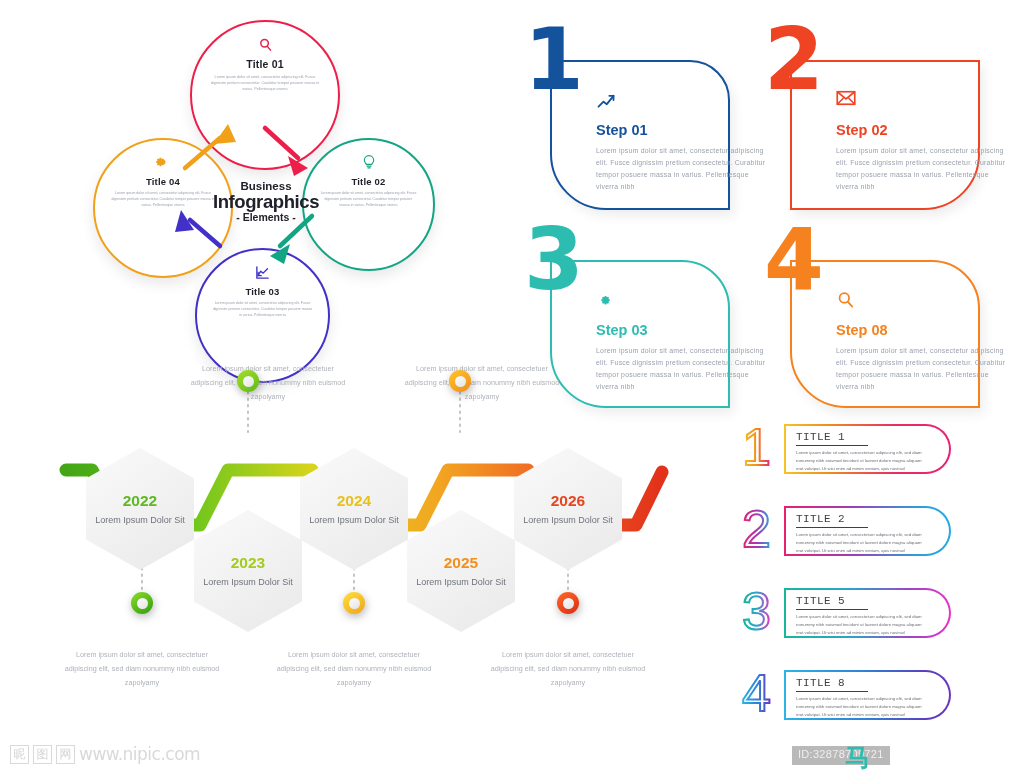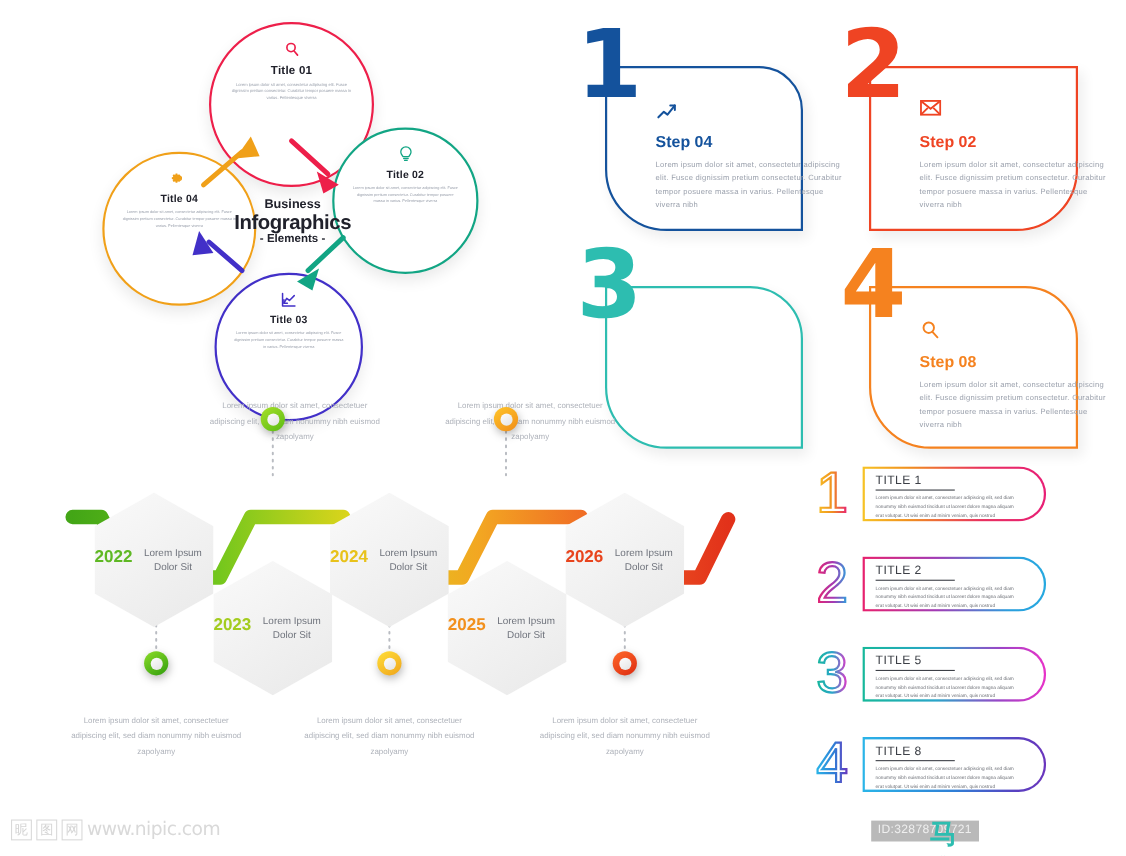--- a/index.html
+++ b/index.html
@@ -23,21 +23,21 @@
     border:2.5px solid currentColor;
   }
   .circ-body { position:absolute; inset:0; display:flex; flex-direction:column;
     align-items:center; justify-content:flex-start; }
   .circ-icon { margin-top:16px; height:20px; display:flex; align-items:center; }
   .circ-title { font-size:10.5px; font-weight:bold; color:#20212b; margin-top:4px; letter-spacing:.2px;}
   .circ-desc { font-size:3.7px; line-height:1.65; color:#9aa0ac; text-align:center;
     width:74%; margin-top:4px; }
 
   .c1 { left:100px; top:0px;   width:150px; height:150px; color:#ed1f4a; }
-  .c2 { left:212px; top:96px; width:133px; height:133px; color:#12a584; }
+  .c2 { left:212px; top:118px; width:133px; height:133px; color:#12a584; }
   .c3 { left:105px; top:228px; width:135px; height:135px; color:#4230c8; }
   .c4 { left:3px;   top:118px; width:140px; height:140px; color:#f0a019; }
 
   .c1 .circ-icon, .c2 .circ-icon, .c3 .circ-icon, .c4 .circ-icon { margin-top:14px; }
   .c2 .circ-title, .c3 .circ-title, .c4 .circ-title { font-size:9.5px; }
   .c2 .circ-desc, .c3 .circ-desc, .c4 .circ-desc { font-size:3.5px; }
 
   .center-text { position:absolute; left:96px; top:160px; width:160px; text-align:center; z-index:6;}
   .center-text .l1 { font-size:11.5px; font-weight:bold; color:#20212b; }
   .center-text .l2 { font-size:18.5px; font-weight:bold; color:#20212b; letter-spacing:-.4px; line-height:1.05;}
@@ -73,21 +73,21 @@
   #s2 .leafbox { border-radius: 0 0 56px 0; }
   #s3 .leafbox { border-radius: 0 48px 0 56px; }
   #s4 .leafbox { border-radius: 0 48px 0 56px; }
 
   
   #hexwrap { position:absolute; left:20px; top:350px; width:680px; height:380px; }
   .hex {
     position:absolute; width:108px; height:122px;
     background: linear-gradient(145deg,#fafafa,#e9e9e9);
     clip-path: polygon(50% 0%, 100% 25%, 100% 75%, 50% 100%, 0% 75%, 0% 25%);
-    display:flex; flex-direction:row; align-items:center; justify-content:center;
+    display:flex; flex-direction:column; align-items:center; justify-content:center;
     filter: drop-shadow(2px 4px 5px rgba(0,0,0,.16));
   }
   .hex .yr { font-size:15.5px; font-weight:600; margin-bottom:4px; }
   .hex .ht { font-size:9px; color:#6f737c; text-align:center; line-height:1.4; }
 
   .hx1 { left:66px;  top:98px;  }
   .hx2 { left:174px; top:160px; }
   .hx3 { left:280px; top:98px;  }
   .hx4 { left:387px; top:160px; }
   .hx5 { left:494px; top:98px;  }
@@ -108,21 +108,21 @@
   
   #titlelist { position:absolute; left:736px; top:424px; width:280px; height:310px; }
   .tlrow { position:absolute; width:215px; height:50px; }
   .tlrow .pill {
     position:absolute; left:48px; top:0; width:167px; height:50px;
     border-radius:0 25px 25px 0; border:2px solid transparent;
     background: linear-gradient(#fff,#fff) padding-box, var(--g) border-box;
   }
   .tlrow .numwrap { position:absolute; left:2px; top:-3px; z-index:5; }
   .tlrow .tl-title { position:absolute; left:60px; top:7px; font-size:11px; color:#3d4047;
-     font-family:Liberation Sans, sans-serif; letter-spacing:.4px;}
+     font-family:Liberation Mono, monospace; letter-spacing:.4px;}
   .tlrow .tl-rule { position:absolute; left:60px; top:21px; width:72px; height:1.3px; background:#3d4047; }
   .tlrow .tl-desc { position:absolute; left:60px; top:25px; width:126px; font-size:4.3px;
      line-height:1.85; color:#6a6d74; }
 
   #t1 { top:0;   --g: linear-gradient(90deg,#f7c325,#f0901f 25%,#e8305f 65%,#e81f76); }
   #t2 { top:82;  --g: linear-gradient(90deg,#e8216d,#a23bb5 40%,#2b9fdd 80%,#26a9e0); }
   #t3 { top:164; --g: linear-gradient(90deg,#16b89a,#2aa5c9 40%,#9b45c7 75%,#e832c8); }
   #t4 { top:246; --g: linear-gradient(90deg,#2ab5e8,#2f7fd6 50%,#5a3fc0 85%,#6b35bd); }
 
   
@@ -229,21 +229,21 @@
   <div class="step" id="s1">
     <div class="leafbox"></div>
     <div class="bignum">1</div>
     <div class="inner">
       <div class="sicon">
         <svg width="20" height="20" viewBox="0 0 24 24" fill="none" stroke="#14529c" stroke-width="2.2">
           <polyline points="3,20 9,14 13,17 21,7" stroke-linecap="round" stroke-linejoin="round"></polyline>
           <polyline points="16,7 21,7 21,12" stroke-linecap="round" stroke-linejoin="round"></polyline>
         </svg>
       </div>
-      <div class="stitle">Step 04</div>
+      <div class="stitle">Step 01</div>
       <div class="sdesc">Lorem ipsum dolor sit amet, consectetur adipiscing elit. Fusce dignissim pretium consectetur. Curabitur tempor posuere massa in varius. Pellentesque viverra nibh</div>
     </div>
   </div>
 
   <div class="step" id="s2">
     <div class="leafbox"></div>
     <div class="bignum">2</div>
     <div class="inner">
       <div class="sicon">
         <svg width="20" height="16" viewBox="0 0 24 18" fill="none" stroke="#ef4423" stroke-width="2">
@@ -254,20 +254,30 @@
         </svg>
       </div>
       <div class="stitle">Step 02</div>
       <div class="sdesc">Lorem ipsum dolor sit amet, consectetur adipiscing elit. Fusce dignissim pretium consectetur. Curabitur tempor posuere massa in varius. Pellentesque viverra nibh</div>
     </div>
   </div>
 
   <div class="step" id="s3">
     <div class="leafbox"></div>
     <div class="bignum">3</div>
+    <div class="inner">
+      <div class="sicon">
+        <svg width="19" height="19" viewBox="0 0 24 24" fill="#2dbdb0">
+          <path d="M12 9.4a2.6 2.6 0 1 0 0 5.2 2.6 2.6 0 0 0 0-5.2zm0 4a1.4 1.4 0 1 1 0-2.8 1.4 1.4 0 0 1 0 2.8z"></path>
+          <path d="M19.4 12l-1.7-.5.75-1.6-1.35-1.35-1.6.75L14.95 7.6h-1.9l-.5 1.7-1.6-.75L9.6 9.9l.75 1.6-1.7.5v1.9l1.7.5-.75 1.6 1.35 1.35 1.6-.75.5 1.7h1.9l.5-1.7 1.6.75 1.35-1.35-.75-1.6 1.7-.5z" transform="translate(-2,0)"></path>
+        </svg>
+      </div>
+      <div class="stitle">Step 03</div>
+      <div class="sdesc">Lorem ipsum dolor sit amet, consectetur adipiscing elit. Fusce dignissim pretium consectetur. Curabitur tempor posuere massa in varius. Pellentesque viverra nibh</div>
+    </div>
   </div>
 
   <div class="step" id="s4">
     <div class="leafbox"></div>
     <div class="bignum">4</div>
     <div class="inner">
       <div class="sicon">
         <svg width="19" height="19" viewBox="0 0 24 24" fill="none" stroke="#f5821f" stroke-width="2.2">
           <circle cx="10.5" cy="10" r="6"></circle>
             <line x1="15" y1="15" x2="20.5" y2="21" stroke-linecap="round"></line>

